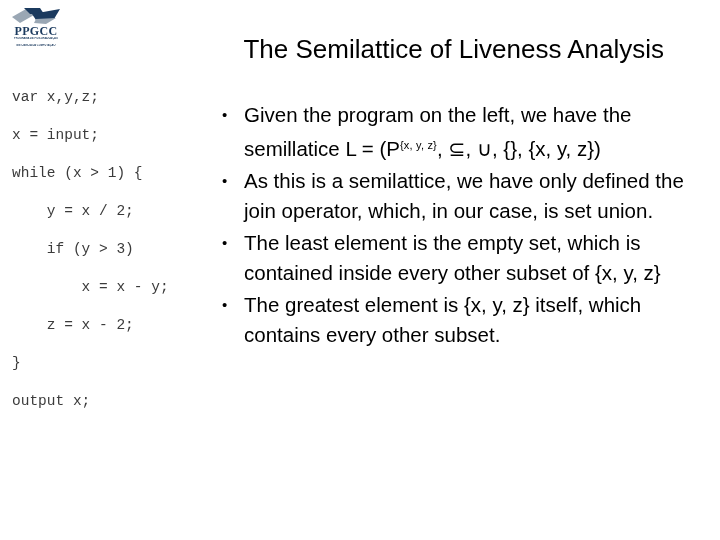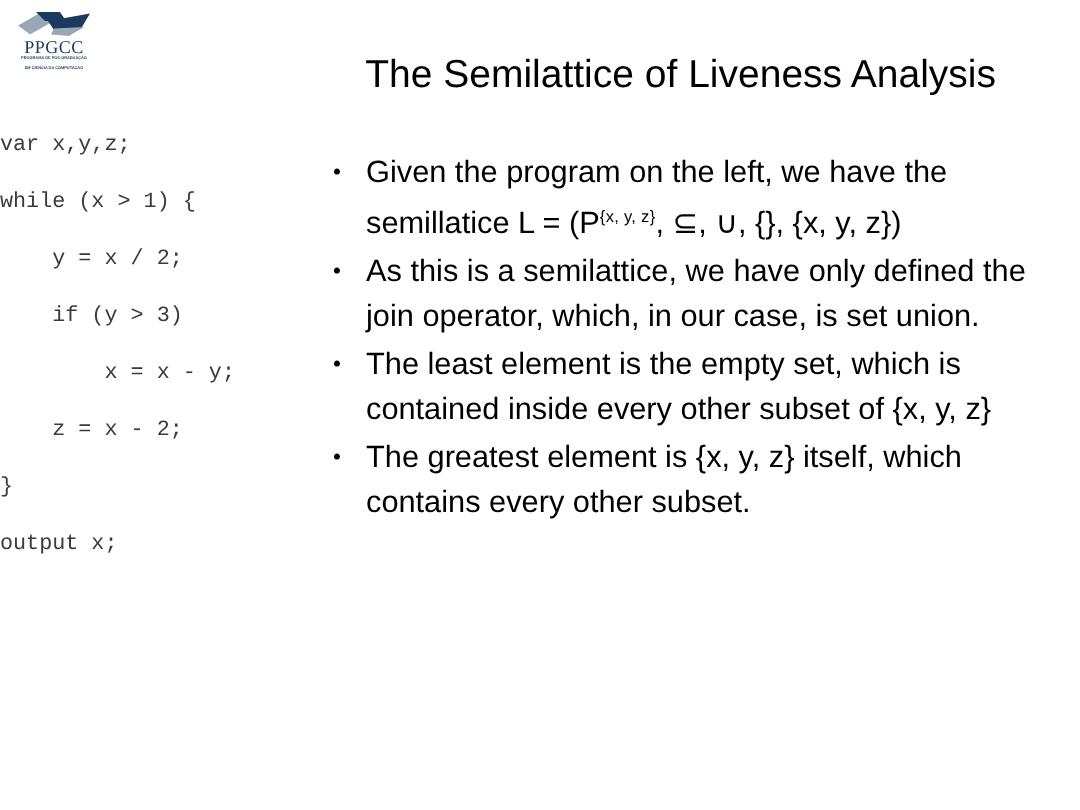--- a/index.html
+++ b/index.html
@@ -32,21 +32,21 @@
     height: 20px;
   }
   #logo-wordmark {
     position: absolute;
     left: 0px;
     top: 19px;
     width: 56px;
     text-align: center;
     font-family: "Liberation Serif", serif;
     font-size: 12px;
-    font-weight: 400;
+    font-weight: 700;
     letter-spacing: 0.3px;
     color: #1b3a5e;
     line-height: 12px;
   }
   #logo-sub1 {
     position: absolute;
     left: 0px;
     top: 31px;
     width: 56px;
     text-align: center;
@@ -95,20 +95,21 @@
     top: 78px;
     width: 205px;
     font-family: "Liberation Mono", "DejaVu Sans Mono", monospace;
     font-size: 14.5px;
     color: #3b3b3b;
   }
   .code-line {
     height: 38px;
     line-height: 38px;
     white-space: pre;
+    padding-left: 12px;
   }
 
   
   #bullets {
     position: absolute;
     left: 212px;
     top: 100px;
     width: 496px;
     font-family: "Liberation Sans", sans-serif;
     font-size: 20.5px;
@@ -148,20 +149,21 @@
   </svg>
   <div id="logo-wordmark">PPGCC</div>
   <div id="logo-sub1">PROGRAMA DE PÓS-GRADUAÇÃO</div>
   <div id="logo-sub2">EM CIÊNCIA DA COMPUTAÇÃO</div>
 </div>
 
 <div id="title">The Semilattice of Liveness Analysis</div>
 
 <div id="code">
   <div class="code-line">var x,y,z;</div>
+  <div class="code-line">x = input;</div>
   <div class="code-line">while (x &gt; 1) {</div>
   <div class="code-line">    y = x / 2;</div>
   <div class="code-line">    if (y &gt; 3)</div>
   <div class="code-line">        x = x - y;</div>
   <div class="code-line">    z = x - 2;</div>
   <div class="code-line">}</div>
   <div class="code-line">output x;</div>
 </div>
 
 <div id="bullets">

